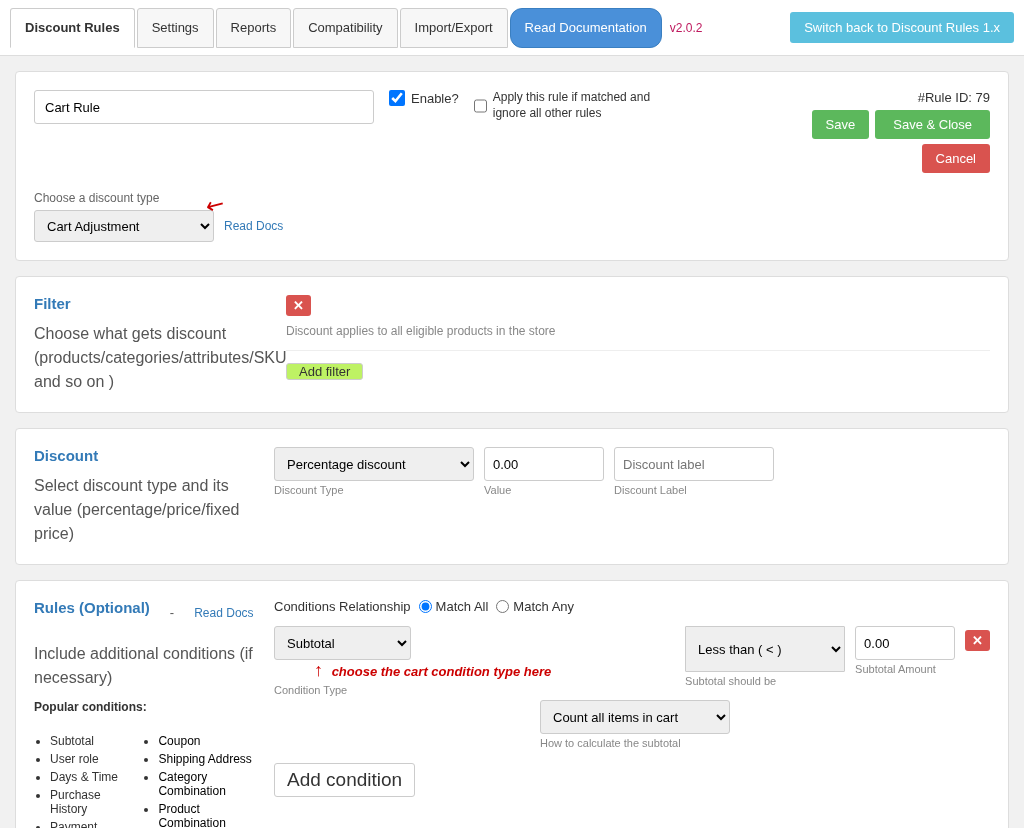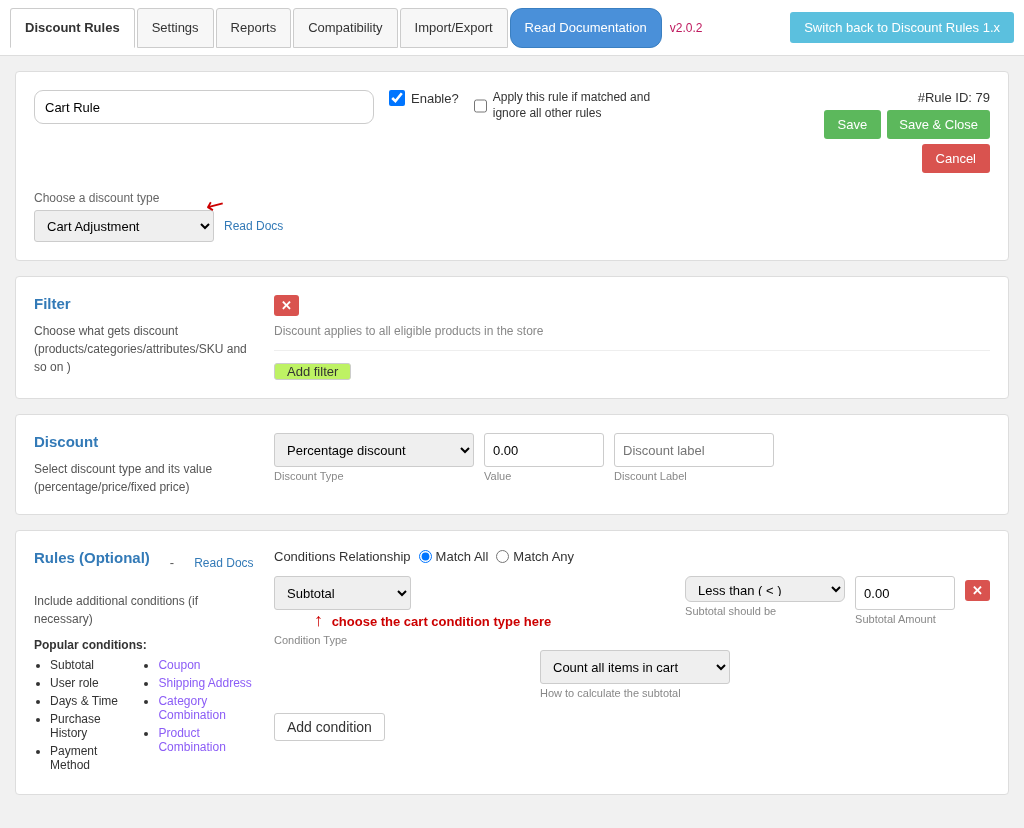--- a/index.html
+++ b/index.html
@@ -14,41 +14,41 @@
     .switch-back-btn { margin-left: auto; background: #5bc0de; color: #fff; border: none; border-radius: 3px; padding: 8px 14px; cursor: pointer; font-size: 13px; }
 
     
     .main-content { padding: 15px; max-width: 1024px; }
 
     
     .card { background: #fff; border: 1px solid #ddd; border-radius: 4px; padding: 18px; margin-bottom: 15px; }
 
     
     .top-form-row { display: flex; align-items: flex-start; gap: 15px; }
-    .rule-name-input { border: 1px solid #ccc; border-radius: 9px; padding: 6px 10px; font-size: 13px; width: 340px; height: 34px; }
+    .rule-name-input { border: 1px solid #ccc; border-radius: 3px; padding: 6px 10px; font-size: 13px; width: 340px; height: 34px; }
     .enable-group { display: flex; align-items: center; gap: 6px; }
     .apply-rule-group { display: flex; align-items: center; gap: 6px; max-width: 180px; font-size: 12px; line-height: 1.3; }
     .rule-id-group { margin-left: auto; display: flex; flex-direction: column; align-items: flex-end; gap: 5px; }
     .btn-row { display: flex; gap: 6px; }
     .btn-save { background: #5cb85c; color: #fff; border: none; border-radius: 3px; padding: 7px 14px; cursor: pointer; font-size: 13px; }
-    .btn-save-close { background: #5cb85c; color: #fff; border: none; border-radius: 3px; padding: 7px 12px; cursor: pointer; font-size: 13px; }
+    .btn-save-close { background: #5cb85c; color: #fff; border: none; border-radius: 3px; padding: 7px 18px; cursor: pointer; font-size: 13px; }
     .btn-cancel { background: #d9534f; color: #fff; border: none; border-radius: 3px; padding: 7px 14px; cursor: pointer; font-size: 13px; }
 
     
     .discount-type-label { font-size: 12px; color: #666; margin-bottom: 5px; }
     .discount-type-row { display: flex; align-items: center; gap: 10px; }
     .discount-type-select { border: 1px solid #ccc; border-radius: 3px; padding: 5px 8px; font-size: 13px; width: 180px; height: 32px; }
     .read-docs-link { color: #337ab7; text-decoration: none; font-size: 12px; }
 
     
     .section-title { color: #337ab7; font-size: 15px; font-weight: bold; margin-bottom: 10px; }
-    .section-desc { font-size: 12px; color: #555; line-height: 1.5; }
-
-    
-    .filter-layout { display: flex; gap: 20px; }
+    .section-desc { font-size: 16px; color: #555; line-height: 1.5; }
+
+    
+    .filter-layout { display: flex; gap: 32px; }
     .filter-left { width: 220px; flex-shrink: 0; }
     .filter-right { flex: 1; }
     .filter-row { display: flex; align-items: center; gap: 8px; margin-bottom: 8px; }
     .filter-select { border: 1px solid #ccc; border-radius: 3px; padding: 5px 8px; font-size: 13px; height: 32px; width: 200px; }
     .btn-x-red { background: #d9534f; color: #fff; border: none; border-radius: 3px; padding: 3px 7px; cursor: pointer; font-size: 13px; font-weight: bold; }
     .filter-note { font-size: 12px; color: #888; margin-bottom: 12px; }
     .btn-add-filter { background: #bef264; border: 1px solid #ccc; border-radius: 3px; padding: 0 12px; cursor: pointer; font-size: 13px; color: #333; }
     .divider { border: none; border-top: 1px solid #eee; margin: 12px 0; }
 
     
@@ -63,28 +63,28 @@
 
     
     .rules-layout { display: flex; gap: 20px; }
     .rules-left { width: 220px; flex-shrink: 0; }
     .rules-right { flex: 1; }
     .rules-title-row { display: flex; align-items: center; gap: 20px; margin-bottom: 16px; }
     .popular-conditions { margin-top: 10px; }
     .conditions-cols { display: flex; gap: 20px; }
     .conditions-col ul { list-style: disc; padding-left: 16px; }
     .conditions-col ul li { margin-bottom: 4px; font-size: 12px; }
-    .conditions-col ul li a { color: #8b5cf6; text-decoration: none; }
+    .conditions-col ul li a { color: #000000; text-decoration: none; }
     .conditions-relationship { display: flex; align-items: center; gap: 8px; margin-bottom: 12px; font-size: 13px; }
     .radio-label { display: flex; align-items: center; gap: 4px; cursor: pointer; }
     .condition-type-select { border: 1px solid #ccc; border-radius: 3px; padding: 5px 8px; font-size: 13px; height: 34px; flex: 1; }
-    .condition-op-select { border: 1px solid #ccc; border-radius: 6px; padding: 5px 8px; font-size: 13px; height: 26px; width: 160px; }
+    .condition-op-select { border: 1px solid #ccc; border-radius: 1px; padding: 5px 8px; font-size: 13px; height: 46px; width: 160px; }
     .condition-value-input { border: 1px solid #ccc; border-radius: 3px; padding: 5px 8px; font-size: 13px; height: 34px; width: 100px; }
     .count-items-select { border: 1px solid #ccc; border-radius: 3px; padding: 5px 8px; font-size: 13px; height: 34px; flex: 1; }
-    .btn-add-condition { background: #fff; border: 1px solid #ccc; border-radius: 3px; padding: 5px 12px; cursor: pointer; font-size: 14px; color: #333; margin-top: 6px; }
+    .btn-add-condition { background: #fff; border: 1px solid #ccc; border-radius: 3px; padding: 5px 12px; cursor: pointer; font-size: 19px; color: #333; margin-top: 6px; }
 
     
     input[type="checkbox"] { width: 16px; height: 16px; cursor: pointer; }
     input[type="radio"] { cursor: pointer; }
   </style>
 </head>
 <body>
 
 <div class="top-nav">
   <div class="nav-tab active">
@@ -207,21 +207,21 @@
     <div class="rules-layout">
       <div class="rules-left">
         <div class="rules-title-row">
           <span class="section-title">Rules (Optional)</span>
           <span style="color:#555; font-size:13px;">-</span>
           <a href="#" class="read-docs-link">Read Docs</a>
         </div>
         <div class="section-desc">Include additional conditions (if necessary)</div>
 
         <div class="popular-conditions">
-          <div class="popular-conditions" style="font-weight:bold; font-size:12px; margin-bottom:6px;">Popular conditions:</div>
+          <div class="popular-conditions" style="font-weight:bold; font-size:12px; margin-bottom:20px;">Popular conditions:</div>
           <div class="conditions-cols">
             <div class="conditions-col">
               <ul>
                 <li>Subtotal</li>
                 <li>User role</li>
                 <li>Days &amp; Time</li>
                 <li>Purchase History</li>
                 <li>Payment Method</li>
               </ul>
             </div>
@@ -255,21 +255,21 @@
           <div style="flex:1;">
             <select class="condition-type-select">
               <option>Subtotal</option>
               <option>User role</option>
               <option>Days &amp; Time</option>
               <option>Purchase History</option>
               <option>Payment Method</option>
               <option>Coupon</option>
             </select>
             
-            <div style="position:relative;">
+            <div style="position:relative;font-style:italic;">
               <span style="color:#cc0000; font-size:18px; margin-left:40px;">↑</span>
               <span style="color:#cc0000; font-size:13px; font-weight:bold; margin-left:5px;">choose the cart condition type here</span>
             </div>
             <div class="field-label">Condition Type</div>
           </div>
           <div>
             <select class="condition-op-select">
               <option>Less than ( &lt; )</option>
               <option>Greater than ( &gt; )</option>
               <option>Equal to ( = )</option>

